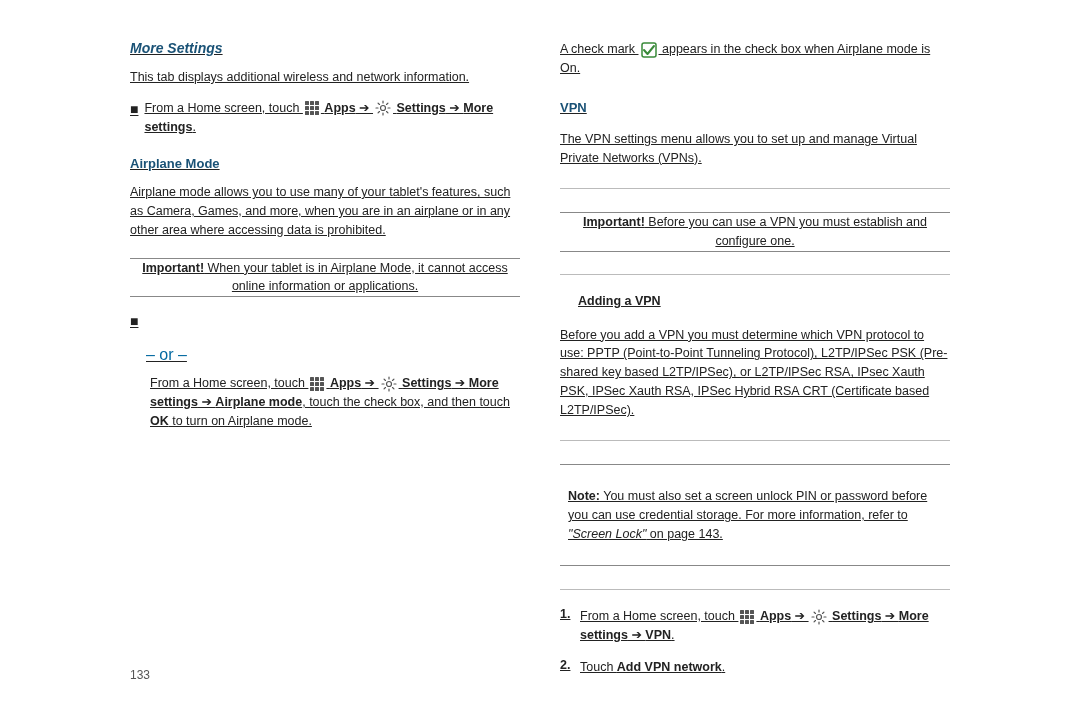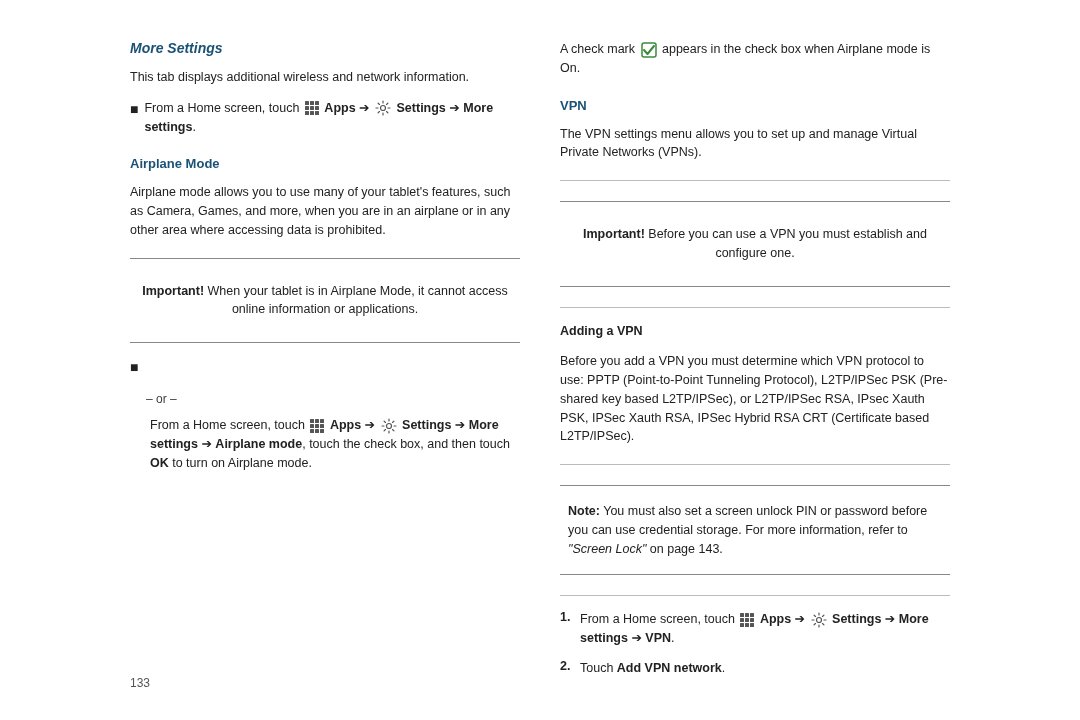--- a/index.html
+++ b/index.html
@@ -21,20 +21,21 @@
       display: flex;
       flex-direction: column;
       padding: 20px 40px;
       position: relative;
     }
     .columns {
       display: flex;
       flex-direction: row;
       gap: 40px;
       flex: 1;
+      text-decoration: underline;
     }
     .col-left {
       flex: 1;
       display: flex;
       flex-direction: column;
       gap: 8px;
     }
     .col-right {
       flex: 1;
       display: flex;
@@ -108,37 +109,37 @@
       margin: 0 2px;
     }
     .divider {
       border: none;
       border-top: 1px solid #bbb;
       margin: 6px 0;
     }
     .important-box {
       border-top: 1px solid #888;
       border-bottom: 1px solid #888;
-      padding: 23px 8px;
+      padding: 0 8px;
       margin: 6px 0;
       text-align: center;
       font-size: 12.5px;
       line-height: 1.5;
     }
     .note-box {
       border-top: 1px solid #888;
       border-bottom: 1px solid #888;
-      padding: 16px 8px;
+      padding: 22px 8px;
       margin: 6px 0;
       font-size: 12.5px;
       line-height: 1.5;
     }
     .or-line {
-      font-size: 12px;
-      color: #404040;
+      font-size: 16px;
+      color: #0369a1;
       margin: 2px 0 2px 16px;
     }
     .numbered-item {
       display: flex;
       flex-direction: row;
       align-items: flex-start;
       gap: 4px;
       margin-bottom: 3px;
     }
     .num-label {
@@ -146,21 +147,21 @@
       font-size: 12.5px;
       flex-shrink: 0;
       min-width: 16px;
     }
     .num-text {
       font-size: 12.5px;
       line-height: 1.5;
     }
     .page-number {
       position: absolute;
-      bottom: 10px;
+      bottom: 18px;
       left: 40px;
       font-size: 12px;
       color: #555;
     }
     b { font-weight: bold; }
     i { font-style: italic; }
   </style>
 </head>
 <body>
 
@@ -249,21 +250,21 @@
       <p class="body-text">The VPN settings menu allows you to set up and manage Virtual Private Networks (VPNs).</p>
 
       <hr class="divider">
 
       <div class="important-box">
         <b>Important!</b> Before you can use a VPN you must establish and configure one.
       </div>
 
       <hr class="divider">
 
-      <p class="body-text" style="font-weight:bold;">Adding a VPN</p>
+      <p class="body-text" style="font-weight:bold;margin-left:18px;">Adding a VPN</p>
       <p class="body-text">Before you add a VPN you must determine which VPN protocol to use: PPTP (Point-to-Point Tunneling Protocol), L2TP/IPSec PSK (Pre-shared key based L2TP/IPSec), or L2TP/IPSec RSA, IPsec Xauth PSK, IPSec Xauth RSA, IPSec Hybrid RSA CRT (Certificate based L2TP/IPSec).</p>
 
       <hr class="divider">
 
       <div class="note-box">
         <b>Note:</b> You must also set a screen unlock PIN or password before you can use credential storage. For more information, refer to <i>"Screen Lock"</i> on page 143.
       </div>
 
       <hr class="divider">
 

